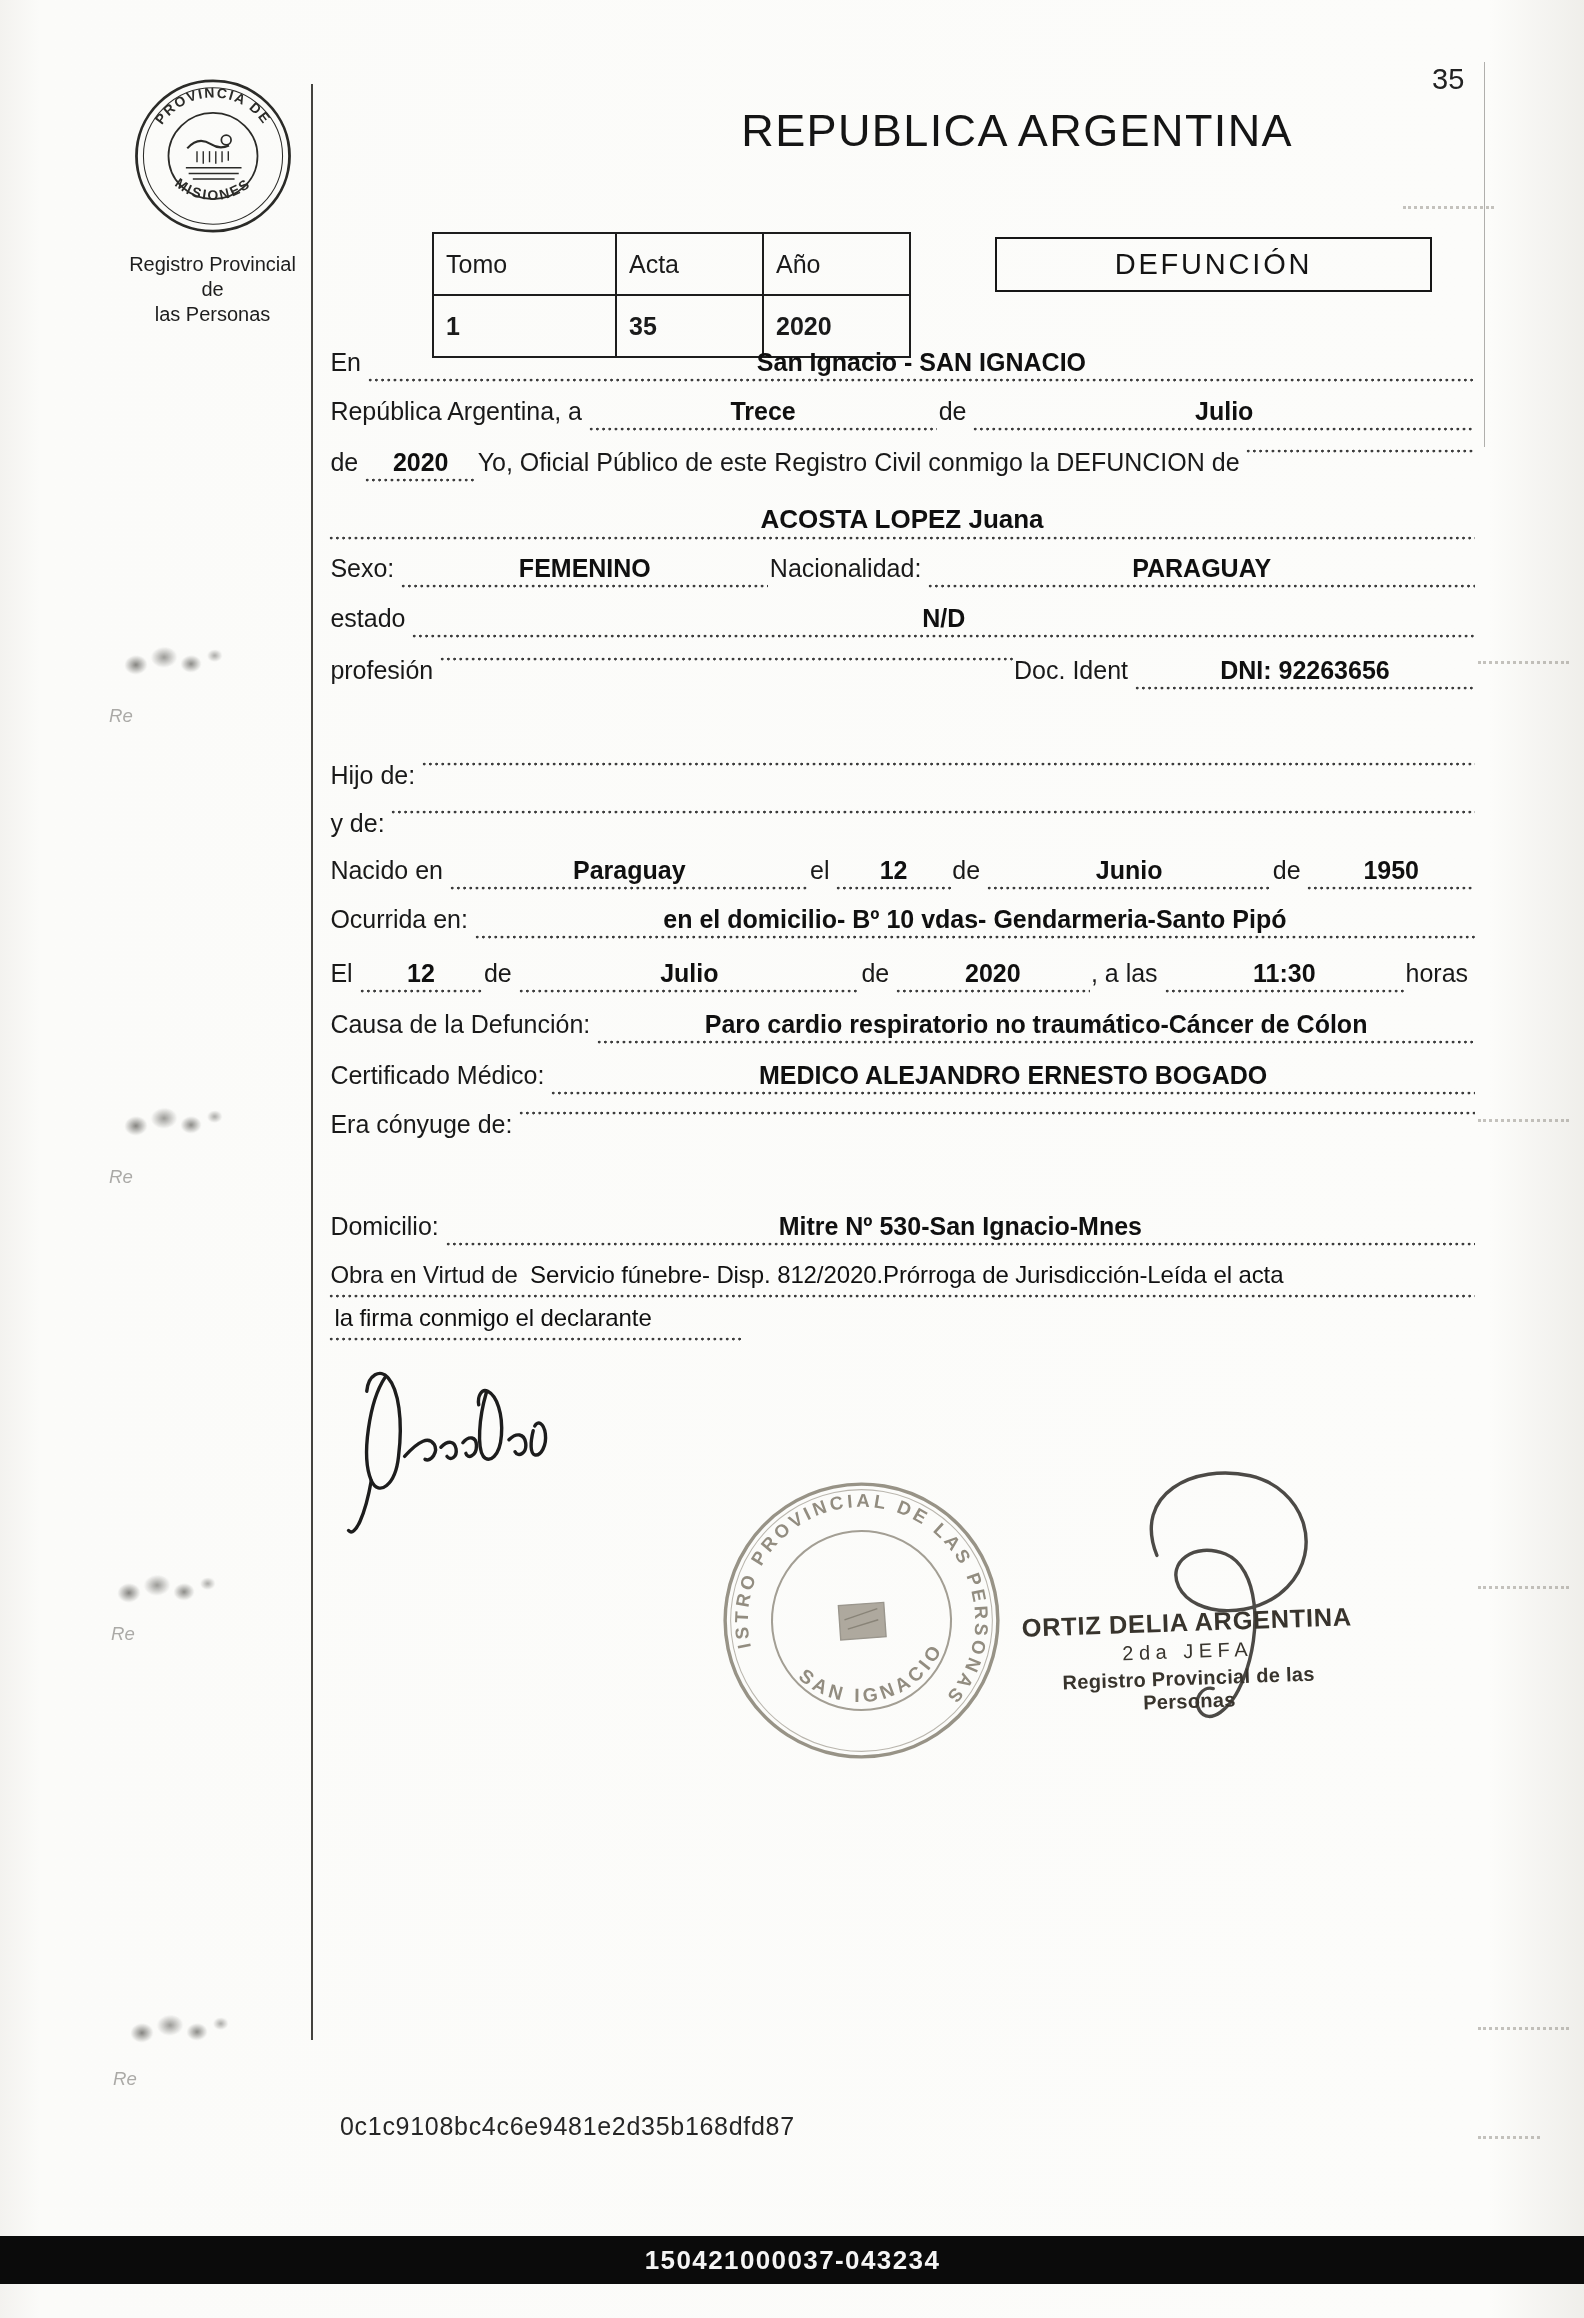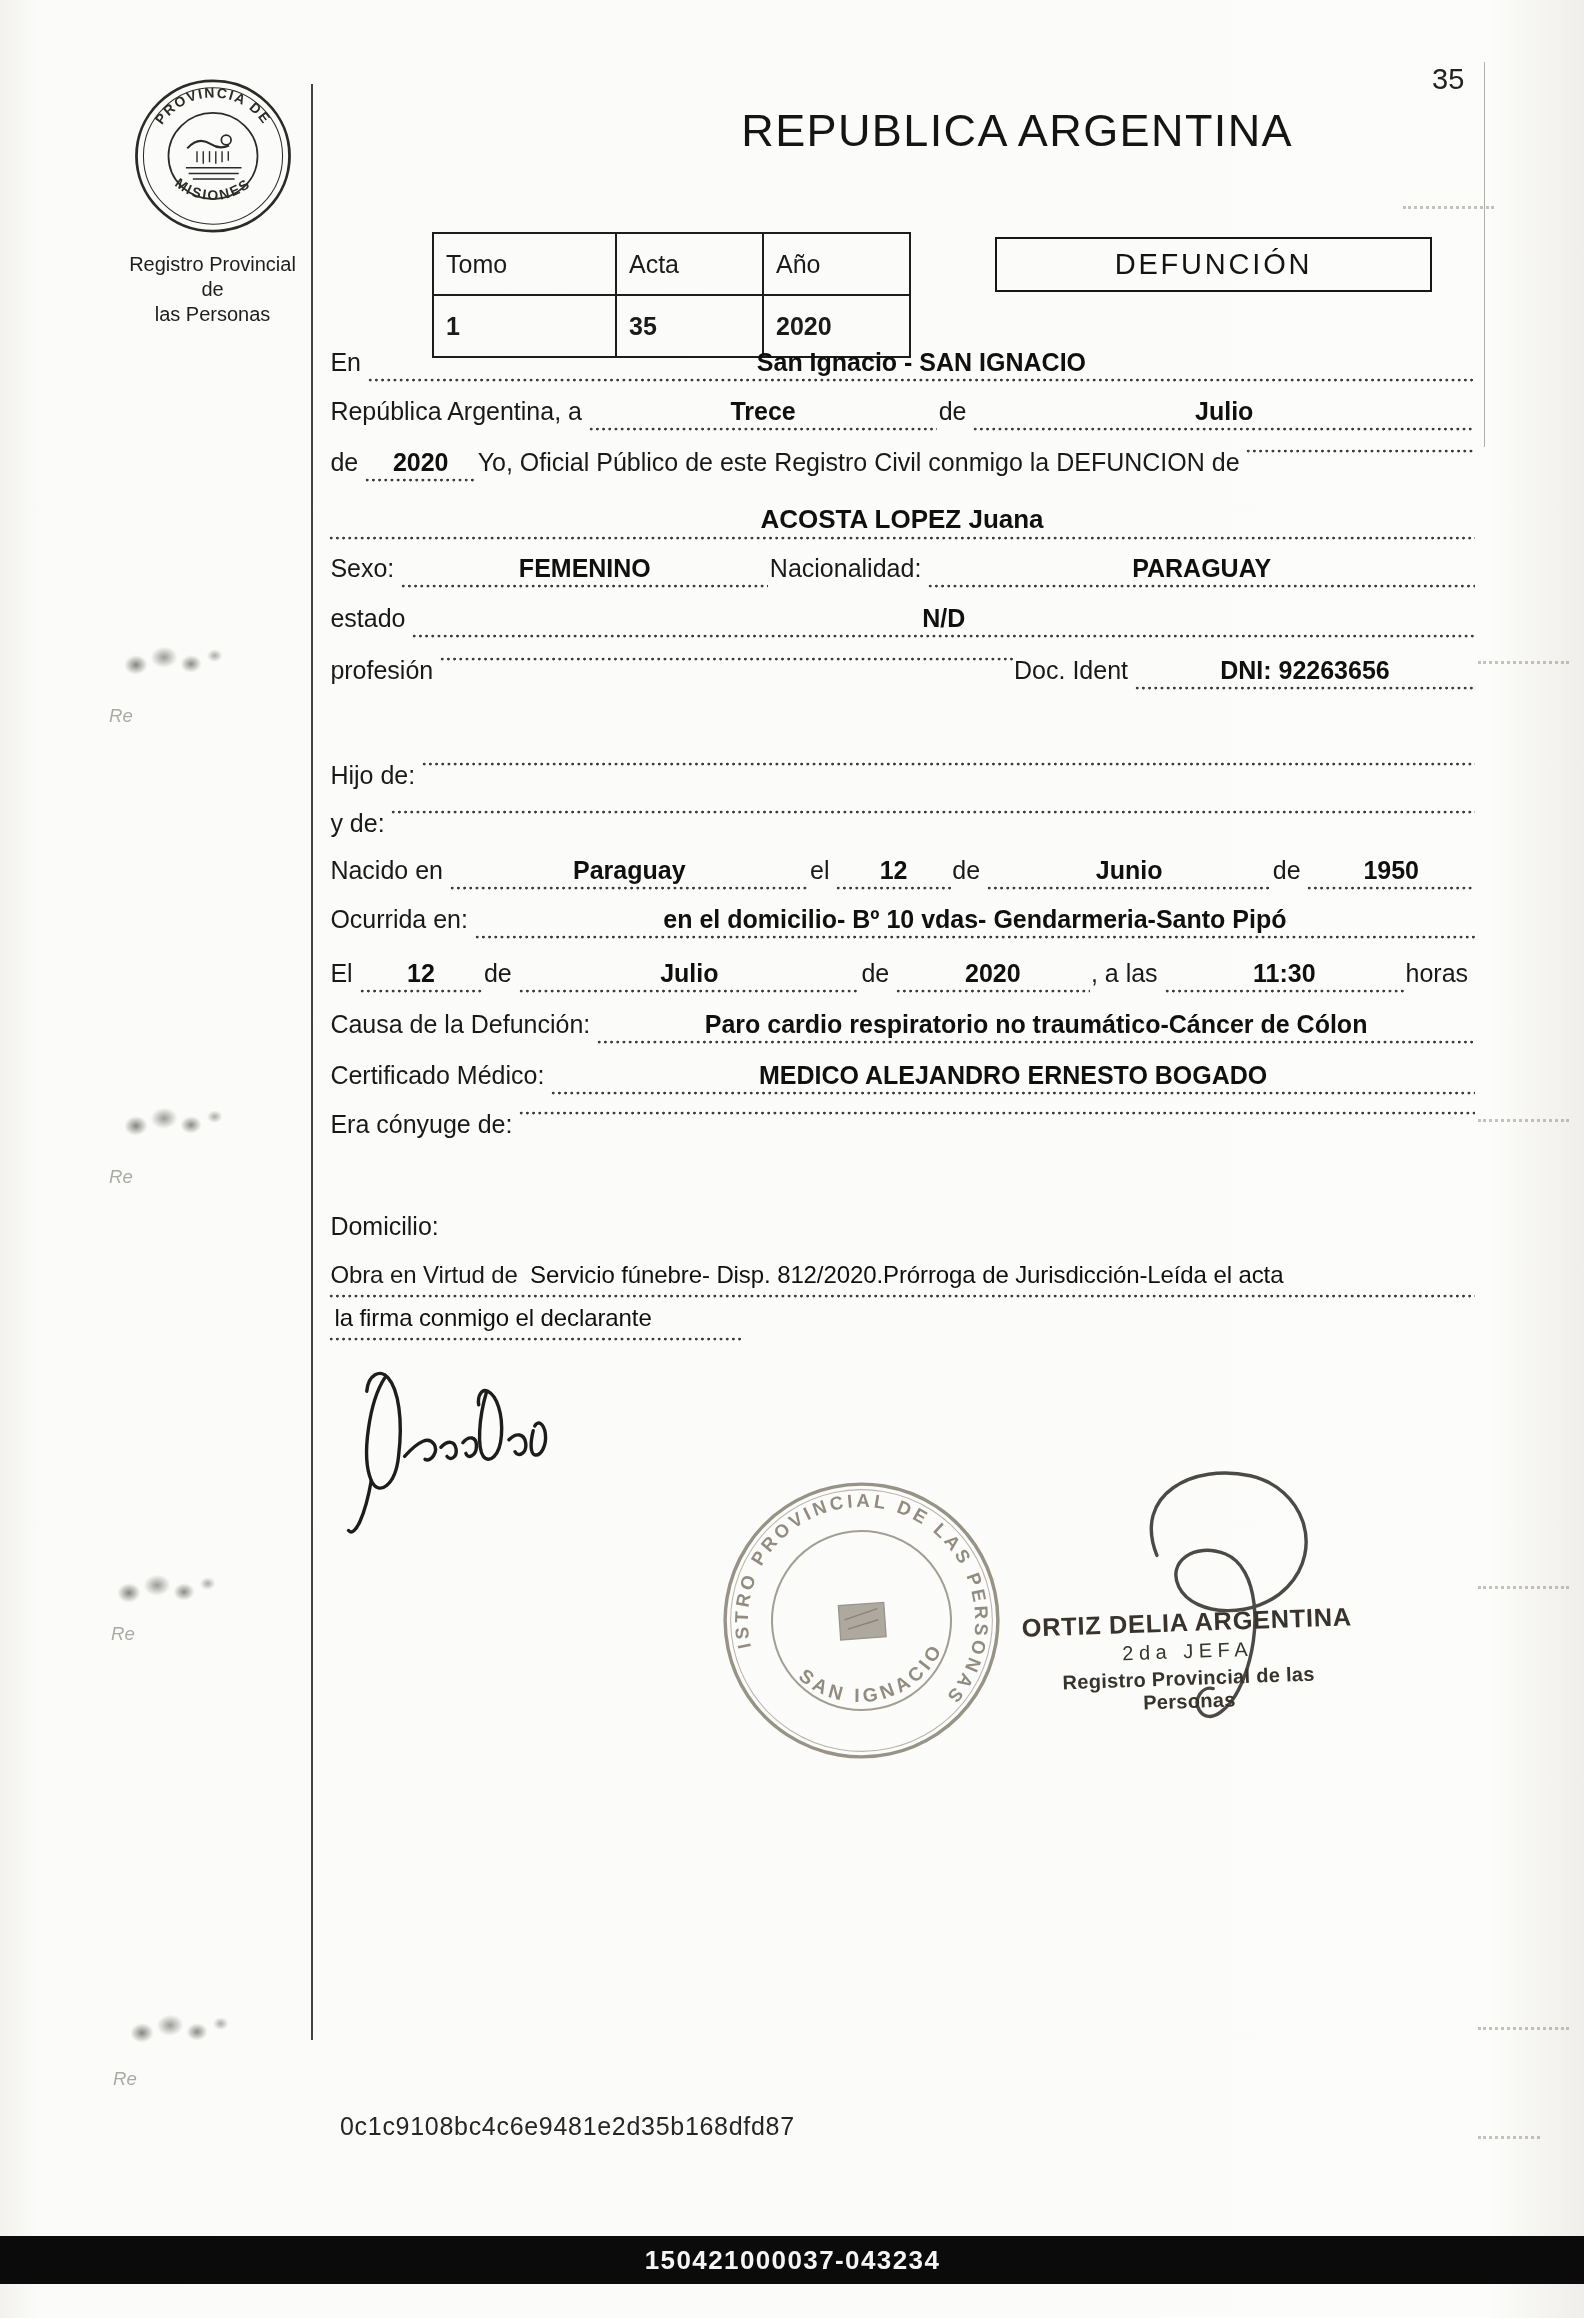--- a/index.html
+++ b/index.html
@@ -225,20 +225,21 @@
   </div>
 
   <div class="row" style="top:1110px">
     <span class="lbl">Era cónyuge de:</span>
     <span class="val dl" style="flex:1"></span>
   </div>
 
 
   <div class="row" style="top:1212px">
     <span class="lbl">Domicilio:</span>
+    <span class="val dl" style="flex:1">Mitre Nº 530-San Ignacio-Mnes</span>
   </div>
 
   <div class="row dlrow obra" style="top:1261px">
     <span class="lbl">Obra en Virtud de</span>
     <span class="vleft">Servicio fúnebre- Disp. 812/2020.Prórroga de Jurisdicción-Leída el acta</span>
   </div>
 
   <div class="row dlrow obra" style="top:1304px;width:413px">
     <span class="vleft">la firma conmigo el declarante</span>
   </div>

